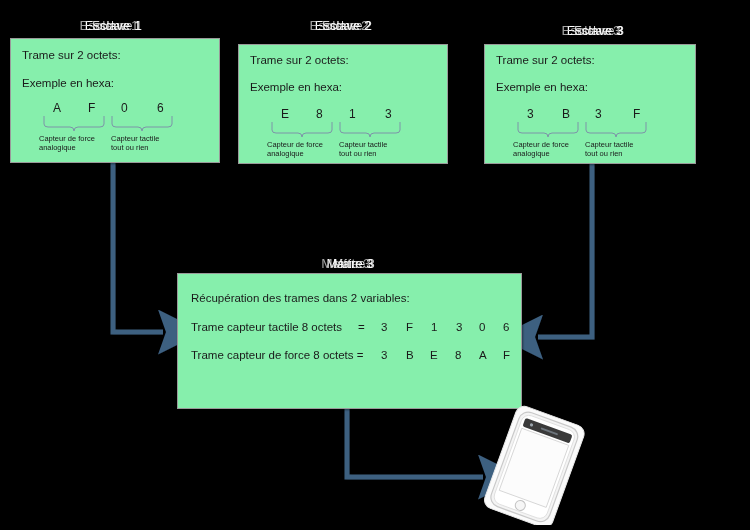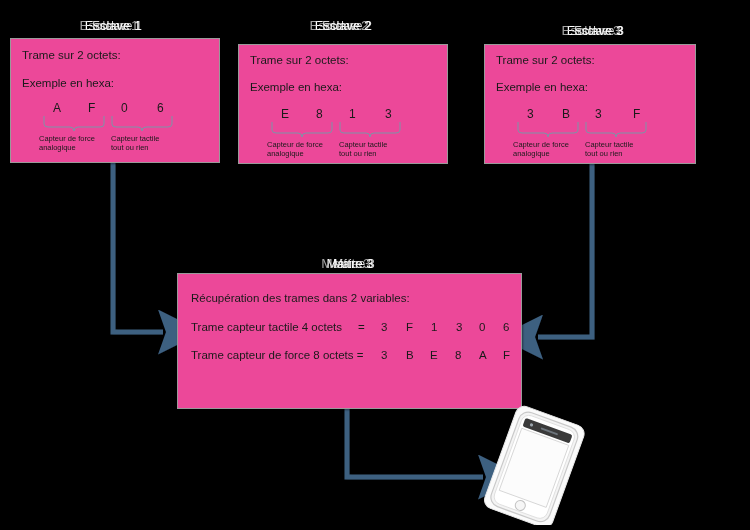--- a/index.html
+++ b/index.html
@@ -43,21 +43,21 @@
     width: 100%;
     text-align: center;
     color: #d8d8d8;
     opacity: 0.75;
     transform: translateX(-4px) scaleX(1.05);
   }
 
   
   .box {
     position: absolute;
-    background: #ec4899;
+    background: #86efac;
     border: 1px solid #9a9a9a;
     box-sizing: border-box;
     box-shadow: 1px 1px 2px rgba(0,0,0,0.45);
   }
   .box-line {
     position: absolute;
     color: #1a1a1a;
     font-size: 11.5px;
     font-family: "Liberation Sans", sans-serif;
     white-space: nowrap;
@@ -252,21 +252,21 @@
 
   <div class="node-title" style="left:290px; top:256px; width:120px;">
     <span class="ghost2">Maitre 3</span>
     <span class="ghost">Maitre 3</span>
     <span>Maitre 3</span>
   </div>
 
   <div class="box" style="left:177px; top:273px; width:345px; height:136px;">
     <div class="main-line" style="left:13px; top:18px;">Récupération des trames dans 2 variables:</div>
 
-    <div class="main-line" style="left:13px; top:47px;">Trame capteur tactile 4 octets</div>
+    <div class="main-line" style="left:13px; top:47px;">Trame capteur tactile 8 octets</div>
     <div class="main-line" style="left:180px; top:47px;">=</div>
     <div class="main-hex" style="left:203px; top:47px;">3</div>
     <div class="main-hex" style="left:228px; top:47px;">F</div>
     <div class="main-hex" style="left:253px; top:47px;">1</div>
     <div class="main-hex" style="left:278px; top:47px;">3</div>
     <div class="main-hex" style="left:301px; top:47px;">0</div>
     <div class="main-hex" style="left:325px; top:47px;">6</div>
 
     <div class="main-line" style="left:13px; top:75px;">Trame capteur de force 8 octets =</div>
     <div class="main-hex" style="left:203px; top:75px;">3</div>

